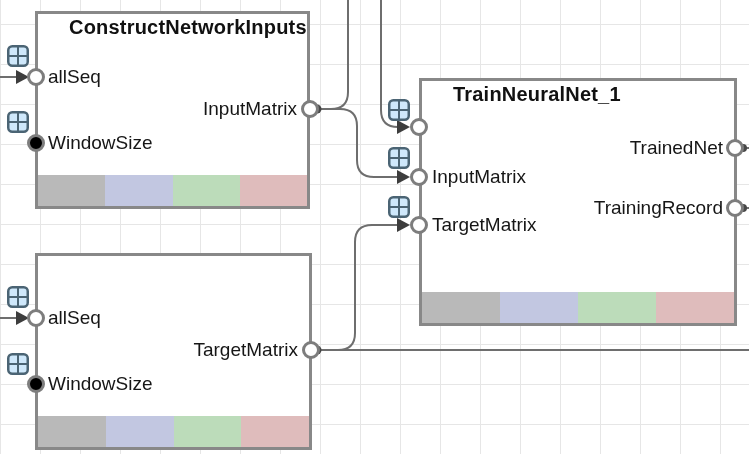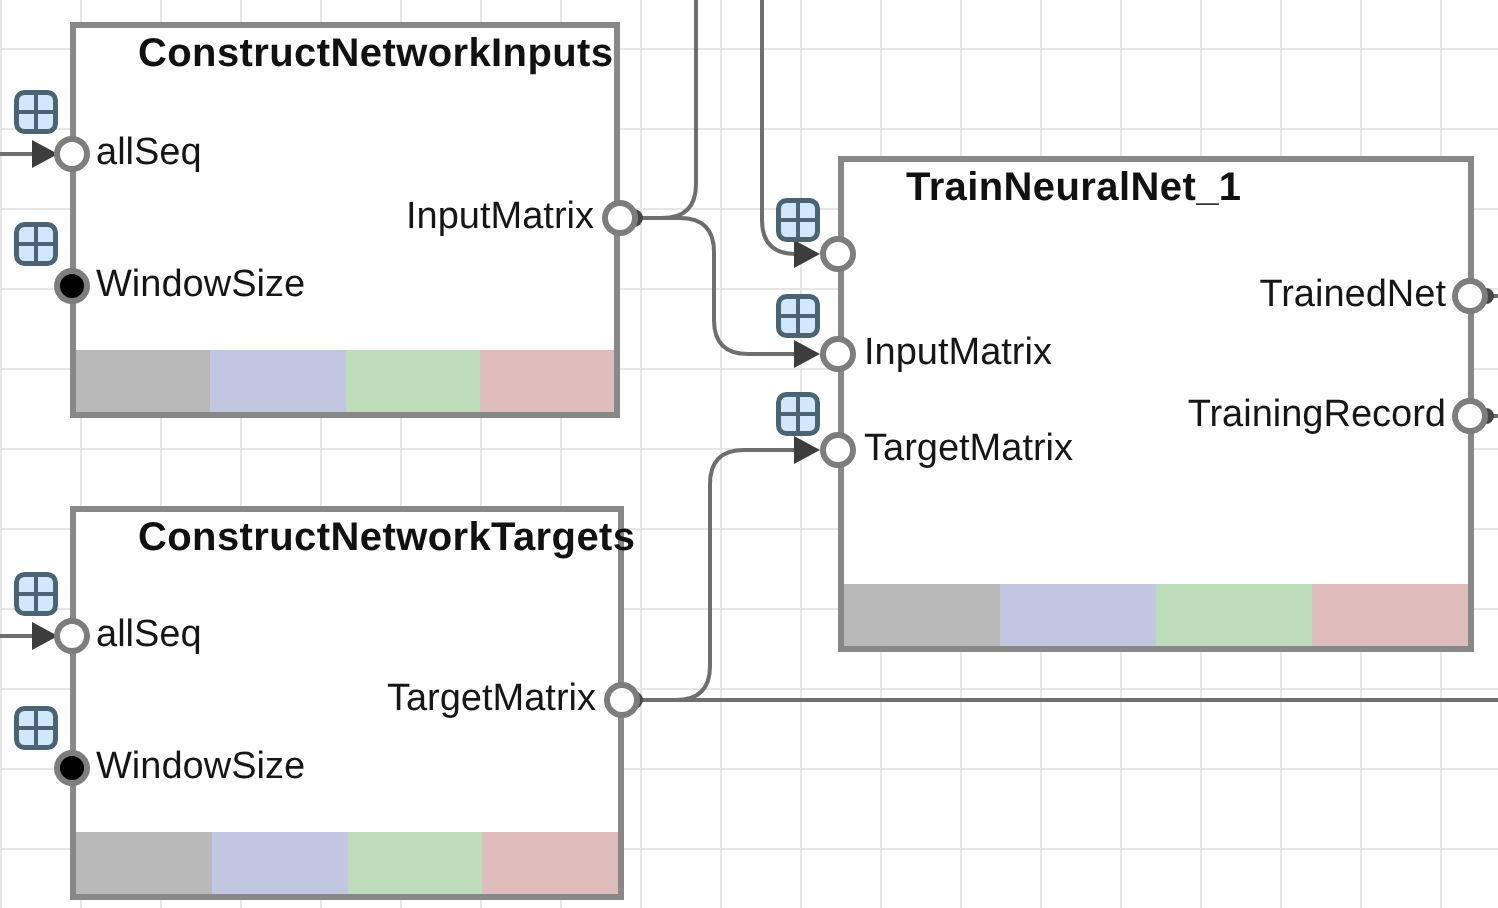--- a/index.html
+++ b/index.html
@@ -102,21 +102,20 @@
       </svg>
   </span>
   <div class="port" style="left:27px;top:68px;"></div>
   <div class="port const" style="left:27px;top:134px;"></div>
   <div class="port" style="left:301px;top:100px;"></div>
   <div class="plabel" style="left:48px;top:66px;">allSeq</div>
   <div class="plabel" style="left:48px;top:132px;">WindowSize</div>
   <div class="plabel" style="right:452px;top:98px;">InputMatrix</div>
 
   <div class="node" style="left:35px;top:253px;width:277px;height:197px;">
-    <div class="node-title">ConstructNetworkTargets</div>
     <div class="status-bar">
       <div class="seg" style="background-color: rgb(185, 185, 185);"></div>
       <div class="seg" style="background-color: rgb(194, 199, 225);"></div>
       <div class="seg" style="background-color: rgb(188, 220, 186);"></div>
       <div class="seg" style="background-color: rgb(223, 188, 188);"></div>
     </div>
   </div>
   <span class="ticon" style="left:7px;top:286px;">
     <svg width="22" height="22" viewBox="0 0 22 22">
         <rect x="1.25" y="1.25" width="19.5" height="19.5" rx="4" fill="var(--icon_fill)" stroke="var(--icon_border)" stroke-width="2.5"></rect>

